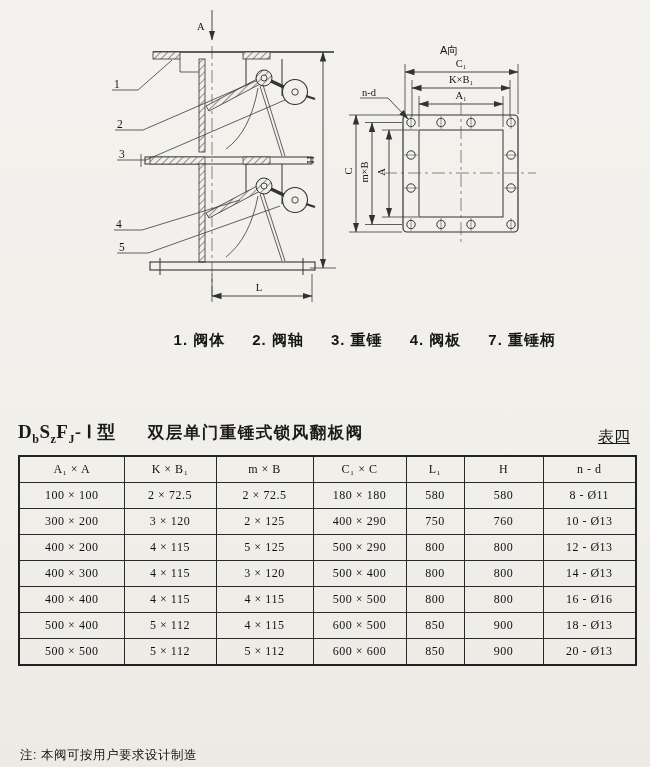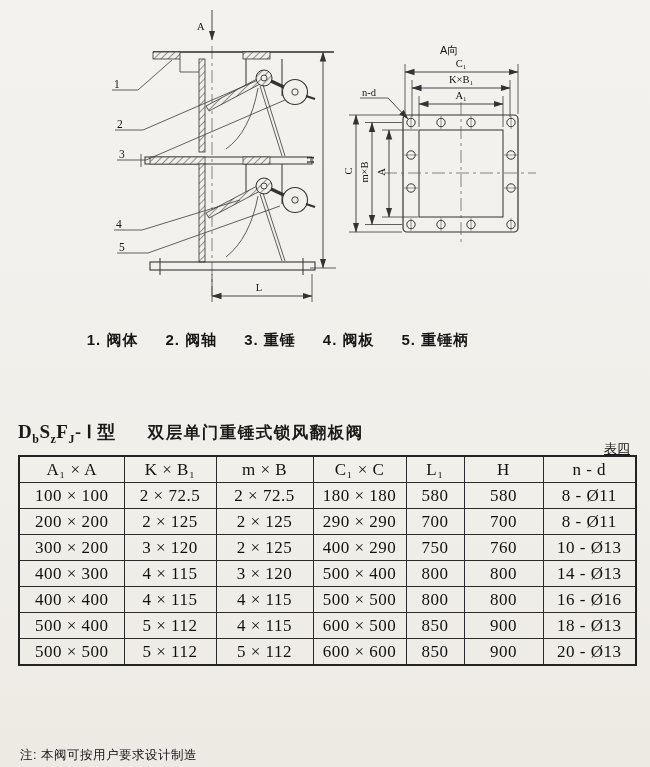--- a/index.html
+++ b/index.html
@@ -13,35 +13,35 @@
   .dwg-thick{stroke:#2b2b2b; stroke-width:1.4; fill:none;}
   .dwg-thin{stroke:#3a3a3a; stroke-width:0.8; fill:none;}
   .centerline{stroke:#555; stroke-width:0.7; fill:none; stroke-dasharray:13 4 3 4;}
   .dim{stroke:#333; stroke-width:0.9; fill:none;}
   .dwg-text{font-family:"Liberation Serif", serif; font-size:10.5px; fill:#141414;}
   .dwg-text-cn{font-family:"Liberation Sans", sans-serif; font-size:11px; fill:#141414;}
   .partnum{font-family:"Liberation Serif", serif; font-size:11.5px; fill:#141414;}
 
   .caption{
     position:absolute; top:331px; left:0; width:556px;
-    display:flex; justify-content:center; gap:27px;
+    display:flex; justify-content:flex-end; gap:27px;
     font-family:"Liberation Sans", sans-serif; font-weight:bold; font-size:15px;
     letter-spacing:1px; color:#161616;
   }
   .title-row{position:absolute; top:420px; left:18px; white-space:nowrap;}
   .model{font-family:"Liberation Serif", serif; font-weight:bold; font-size:19px; letter-spacing:0.5px;}
   .model sub{font-size:12px; font-weight:bold;}
   .model-suffix{font-family:"Liberation Serif", serif; font-weight:bold; font-size:18px;}
   .type-name{font-family:"Liberation Sans", sans-serif; font-weight:bold; font-size:16.5px; margin-left:32px; letter-spacing:1.5px;}
-  .table-tag{position:absolute; top:440px; right:20px; font-size:13px; font-family:"Liberation Sans", sans-serif; color:#161616;text-decoration:underline;}
+  .table-tag{position:absolute; top:427px; right:20px; font-size:16px; font-family:"Liberation Sans", sans-serif; color:#161616;text-decoration:underline;}
 
   table.dims{
     position:absolute; top:455px; left:18px; width:617px;
     border-collapse:collapse; table-layout:fixed;
-    font-size:17px; color:#111;
+    font-size:12px; color:#111;
   }
   table.dims th, table.dims td{
     border:1px solid #2a2a2a; text-align:center; vertical-align:middle;
     height:25px; padding:0; font-weight:normal; letter-spacing:0.5px;
     overflow:hidden; white-space:nowrap;
   }
   table.dims{border:2px solid #222;}
   .note{
     position:absolute; top:747px; left:20px;
     font-family:"Liberation Sans", sans-serif; font-weight:normal; font-size:12.5px;
@@ -206,21 +206,21 @@
       <line class="dim" x1="389" y1="130" x2="389" y2="217" marker-start="url(#arr)" marker-end="url(#arr)"></line>
       <text class="dwg-text" transform="rotate(-90 385 172)" x="385" y="172" text-anchor="middle">A</text>
     </g>
   </svg>
 
   <div class="caption">
     <span>1. 阀体</span>
     <span>2. 阀轴</span>
     <span>3. 重锤</span>
     <span>4. 阀板</span>
-    <span>5. 重锤柄</span>
+    <span>7. 重锤柄</span>
   </div>
 
   <div class="title-row">
     <span class="model"><span>D</span><sub>b</sub><span>S</span><sub>z</sub><span>F</span><sub>J</sub><span class="model-suffix">- Ⅰ 型</span></span><span class="type-name">双层单门重锤式锁风翻板阀</span>
   </div>
   <div class="table-tag">表四</div>
 
   <table class="dims">
     <colgroup>
       <col style="width:105px">
@@ -246,38 +246,38 @@
         <tr>
           <td>100 × 100</td>
           <td>2 × 72.5</td>
           <td>2 × 72.5</td>
           <td>180 × 180</td>
           <td>580</td>
           <td>580</td>
           <td>8 - Ø11</td>
         </tr>
         <tr>
-          <td>200 × 200</td>
-          <td>2 × 125</td>
-          <td>2 × 125</td>
-          <td>290 × 290</td>
-          <td>700</td>
-          <td>700</td>
-          <td>8 - Ø11</td>
-        </tr>
-        <tr>
           <td>300 × 200</td>
           <td>3 × 120</td>
           <td>2 × 125</td>
           <td>400 × 290</td>
           <td>750</td>
           <td>760</td>
           <td>10 - Ø13</td>
         </tr>
         <tr>
+          <td>400 × 200</td>
+          <td>4 × 115</td>
+          <td>5 × 125</td>
+          <td>500 × 290</td>
+          <td>800</td>
+          <td>800</td>
+          <td>12 - Ø13</td>
+        </tr>
+        <tr>
           <td>400 × 300</td>
           <td>4 × 115</td>
           <td>3 × 120</td>
           <td>500 × 400</td>
           <td>800</td>
           <td>800</td>
           <td>14 - Ø13</td>
         </tr>
         <tr>
           <td>400 × 400</td>

